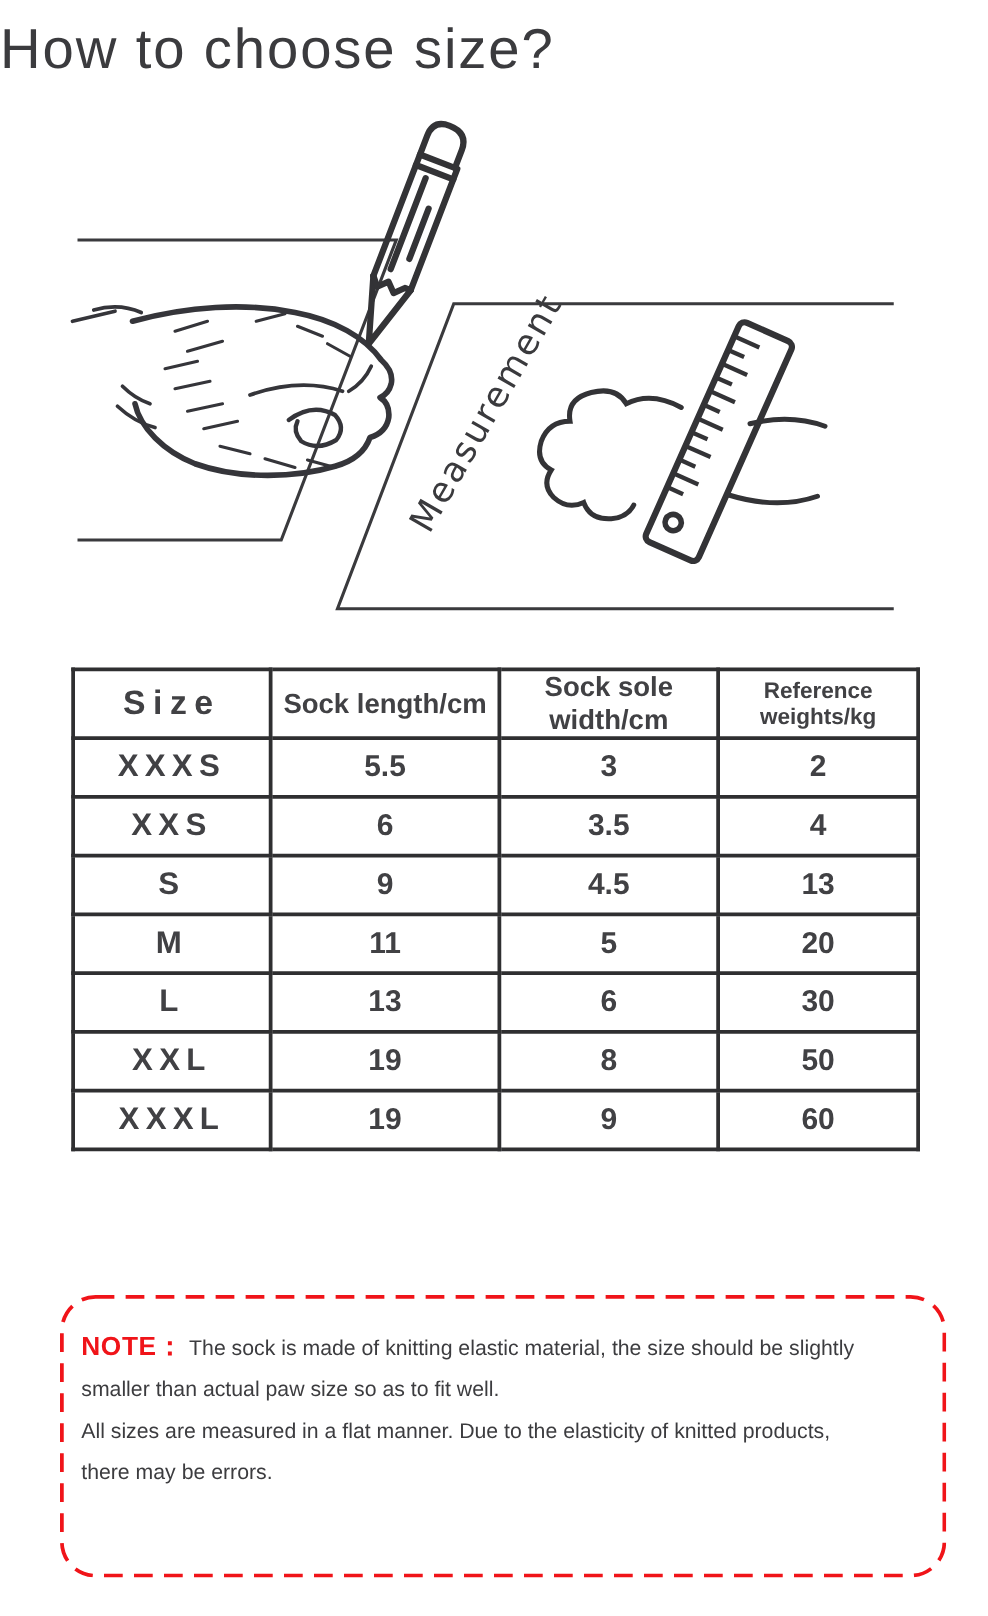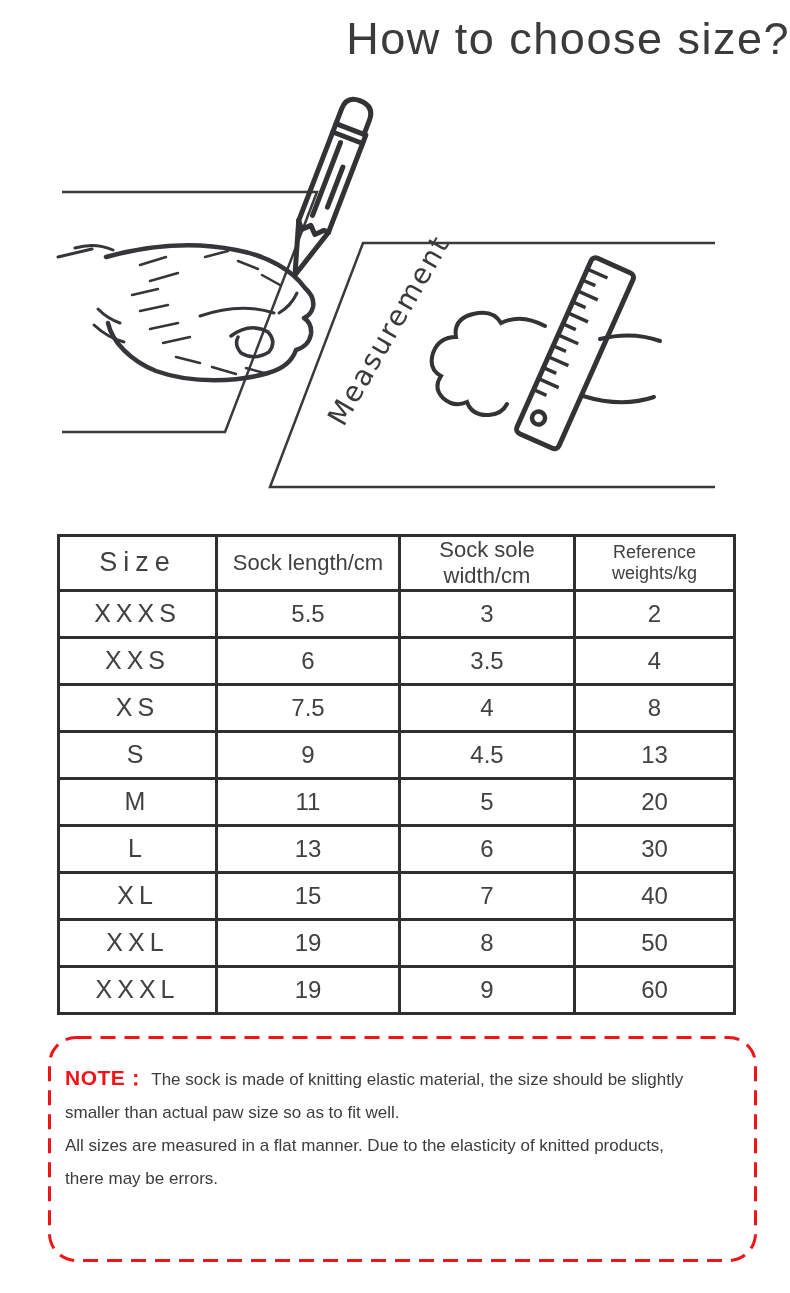--- a/index.html
+++ b/index.html
@@ -5,38 +5,38 @@
   html,body{margin:0;padding:0;background:#ffffff;}
   body{
     width:790px;height:1293px;position:relative;overflow:hidden;
     font-family:"Liberation Sans",sans-serif;color:#3d3d40;
   }
   .stage{position:absolute;inset:0;width:790px;height:1293px;background:#fff;}
 
   
   .page-title{
     position:absolute;top:13px;left:0;width:790px;margin:0;
-    text-align:right;font-size:45px;font-weight:400;letter-spacing:1.5px;
+    text-align:left;font-size:45px;font-weight:400;letter-spacing:1.5px;
     color:#3b3b3e;
   }
 
   
   .illustration{position:absolute;top:85px;left:0;width:790px;height:440px;}
   .illustration text{
     font-family:"DejaVu Sans","Liberation Sans",sans-serif;
     font-size:28px;letter-spacing:2px;fill:#3a3a3d;
   }
 
   
   .size-table{
     position:absolute;top:534px;left:57px;width:676px;
     border-collapse:collapse;table-layout:fixed;text-align:center;
     color:#414144;
   }
-  .size-table th,.size-table td{border:3px solid #2f2f31;padding:0;font-weight:400;}
+  .size-table th,.size-table td{border:3px solid #2f2f31;padding:0;font-weight:700;}
   .size-table th{height:46px;font-size:22px;line-height:1.18;white-space:pre-line;}
   .size-table th.col-size{font-size:27px;letter-spacing:6px;}
   .size-table th.col-ref{font-size:18px;}
   .size-table td{height:44px;font-size:24px;margin-left:15px;}
   .size-table td:first-child{letter-spacing:5px;font-size:25px;}
 
   
   .note{
     position:absolute;top:1036px;left:48px;width:709px;height:226px;
     box-sizing:border-box;padding:25px 16px 0 17px;
@@ -149,48 +149,36 @@
           <td>3</td>
           <td>2</td>
         </tr>
         <tr>
           <td>XXS</td>
           <td>6</td>
           <td>3.5</td>
           <td>4</td>
         </tr>
         <tr>
-          <td>XS</td>
-          <td>7.5</td>
-          <td>4</td>
-          <td>8</td>
-        </tr>
-        <tr>
           <td>S</td>
           <td>9</td>
           <td>4.5</td>
           <td>13</td>
         </tr>
         <tr>
           <td>M</td>
           <td>11</td>
           <td>5</td>
           <td>20</td>
         </tr>
         <tr>
           <td>L</td>
           <td>13</td>
           <td>6</td>
           <td>30</td>
-        </tr>
-        <tr>
-          <td>XL</td>
-          <td>15</td>
-          <td>7</td>
-          <td>40</td>
         </tr>
         <tr>
           <td>XXL</td>
           <td>19</td>
           <td>8</td>
           <td>50</td>
         </tr>
         <tr>
           <td>XXXL</td>
           <td>19</td>

